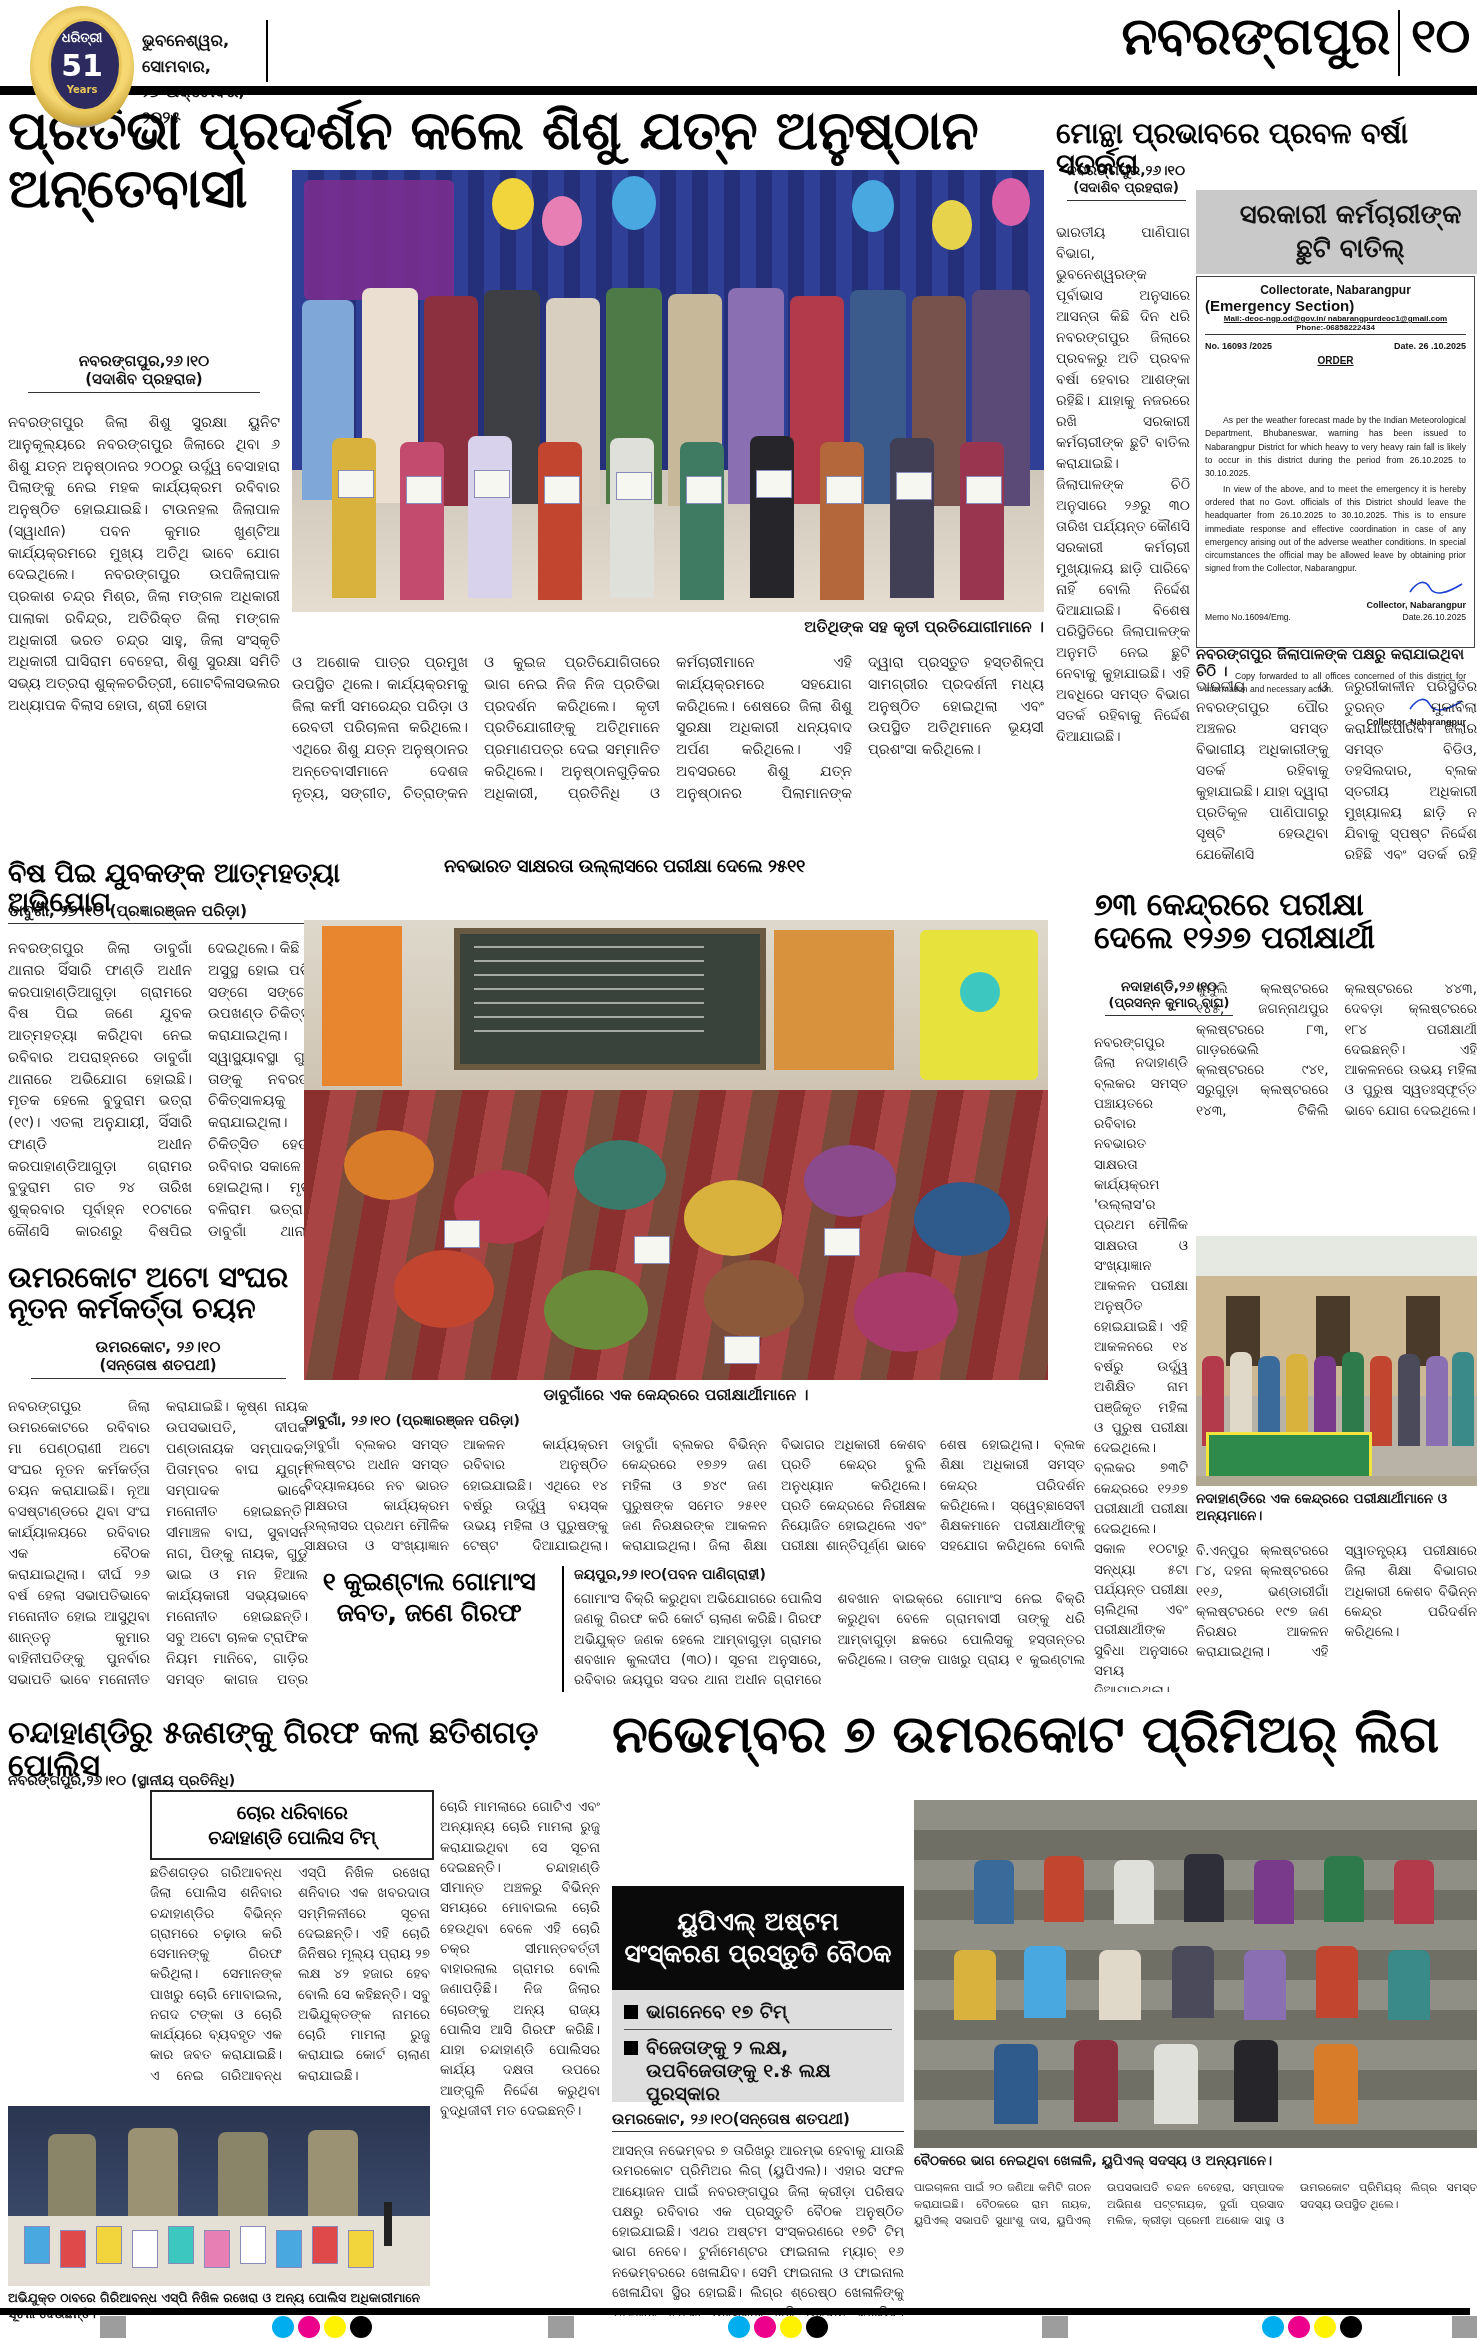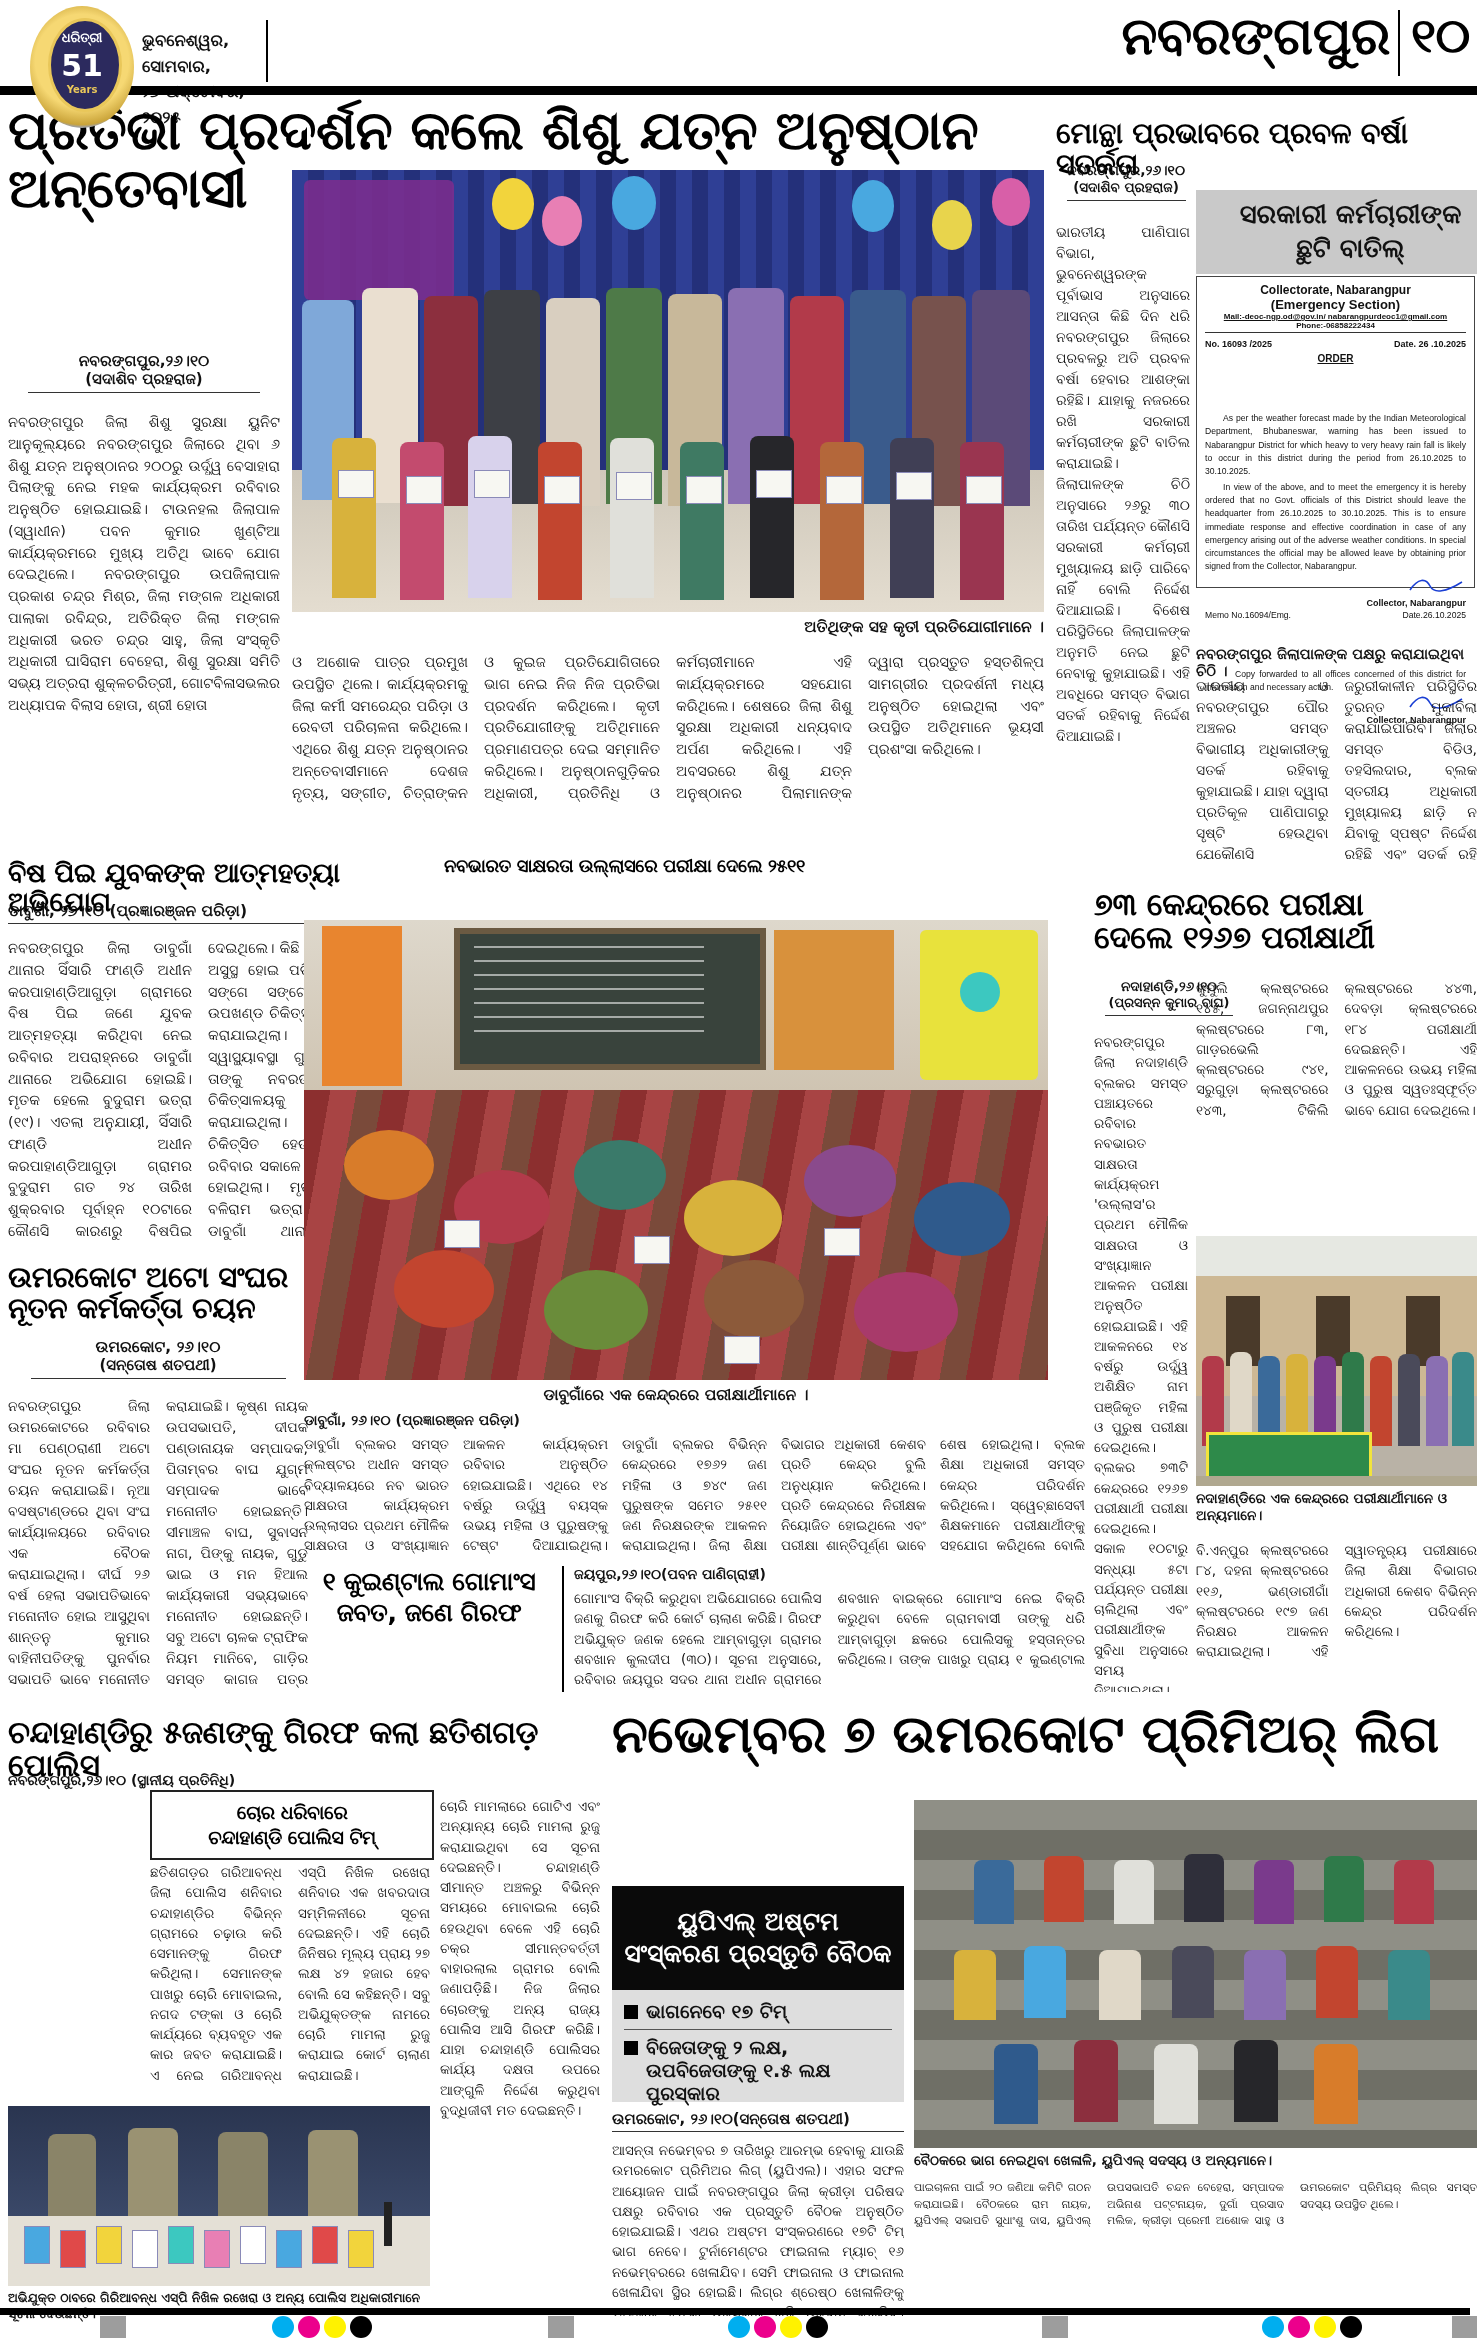--- a/index.html
+++ b/index.html
@@ -116,23 +116,23 @@
   <div class="abs" style="left:1056px;top:162px;width:140px;">
     <div class="dateline" style="font-size:14px;">ନବରଙ୍ଗପୁର,୨୬।୧୦</div>
     <div class="byline" style="font-size:13.5px;">(ସଦାଶିବ ପ୍ରହରାଜ)</div>
     <div class="dl-rule"></div>
   </div>
   <div class="abs body-txt" style="left:1056px;top:222px;width:134px;height:632px;font-size:14px;">ଭାରତୀୟ ପାଣିପାଗ ବିଭାଗ, ଭୁବନେଶ୍ୱରଙ୍କ ପୂର୍ବାଭାସ ଅନୁସାରେ ଆସନ୍ତା କିଛି ଦିନ ଧରି ନବରଙ୍ଗପୁର ଜିଲାରେ ପ୍ରବଳରୁ ଅତି ପ୍ରବଳ ବର୍ଷା ହେବାର ଆଶଙ୍କା ରହିଛି। ଯାହାକୁ ନଜରରେ ରଖି ସରକାରୀ କର୍ମଚାରୀଙ୍କ ଛୁଟି ବାତିଲ କରାଯାଇଛି। ଜିଲାପାଳଙ୍କ ଚିଠି ଅନୁସାରେ ୨୬ରୁ ୩୦ ତାରିଖ ପର୍ଯ୍ୟନ୍ତ କୌଣସି ସରକାରୀ କର୍ମଚାରୀ ମୁଖ୍ୟାଳୟ ଛାଡ଼ି ପାରିବେ ନାହିଁ ବୋଲି ନିର୍ଦ୍ଦେଶ ଦିଆଯାଇଛି। ବିଶେଷ ପରିସ୍ଥିତିରେ ଜିଲାପାଳଙ୍କ ଅନୁମତି ନେଇ ଛୁଟି ନେବାକୁ କୁହାଯାଇଛି। ଏହି ଅବଧିରେ ସମସ୍ତ ବିଭାଗ ସତର୍କ ରହିବାକୁ ନିର୍ଦ୍ଦେଶ ଦିଆଯାଇଛି।</div>
 
   <div class="abs graybox" style="left:1196px;top:190px;width:281px;padding:8px 14px;font-size:26px;line-height:1.3;">ସରକାରୀ କର୍ମଚାରୀଙ୍କ
 ଛୁଟି ବାତିଲ୍</div>
 
-  <div class="abs notice" style="left:1196px;top:276px;width:279px;height:312px;padding:6px 8px;box-sizing:border-box;">
+  <div class="abs notice" style="left:1196px;top:276px;width:279px;height:372px;padding:6px 8px;box-sizing:border-box;">
     <div style="text-align:center;font-weight:bold;font-size:12px;">Collectorate, Nabarangpur</div>
-    <div style="text-align:center;font-weight:bold;font-size:13px;">(Emergency Section)</div>
+    <div style="font-weight:bold;font-size:15px;">(Emergency Section)</div>
     <div style="text-align:center;font-size:8px;font-weight:bold;text-decoration:underline;">Mail:-deoc-ngp.od@gov.in/ nabarangpurdeoc1@gmail.com</div>
     <div style="text-align:center;font-size:8px;font-weight:bold;border-bottom:1px solid #333;padding-bottom:2px;">Phone:-06858222434</div>
     <div style="display:flex;justify-content:space-between;margin-top:6px;font-size:9px;font-weight:bold;">
       <span>No. 16093 /2025</span>
       <span>Date. 26 .10.2025</span>
     </div>
     <div style="text-align:center;font-weight:bold;font-size:10px;text-decoration:underline;margin:4px 0;">ORDER</div>
     <div class="en" style="text-indent:18px;">As per the weather forecast made by the Indian Meteorological Department, Bhubaneswar, warning has been issued to Nabarangpur District for which heavy to very heavy rain fall is likely to occur in this district during the period from 26.10.2025 to 30.10.2025.</div>
     <div class="en" style="text-indent:18px;margin-top:2px;">In view of the above, and to meet the emergency it is hereby ordered that no Govt. officials of this District should leave the headquarter from 26.10.2025 to 30.10.2025. This is to ensure immediate response and effective coordination in case of any emergency arising out of the adverse weather conditions. In special circumstances the official may be allowed leave by obtaining prior signed from the Collector, Nabarangpur.</div>
     <div style="text-align:right;margin-top:2px;">

